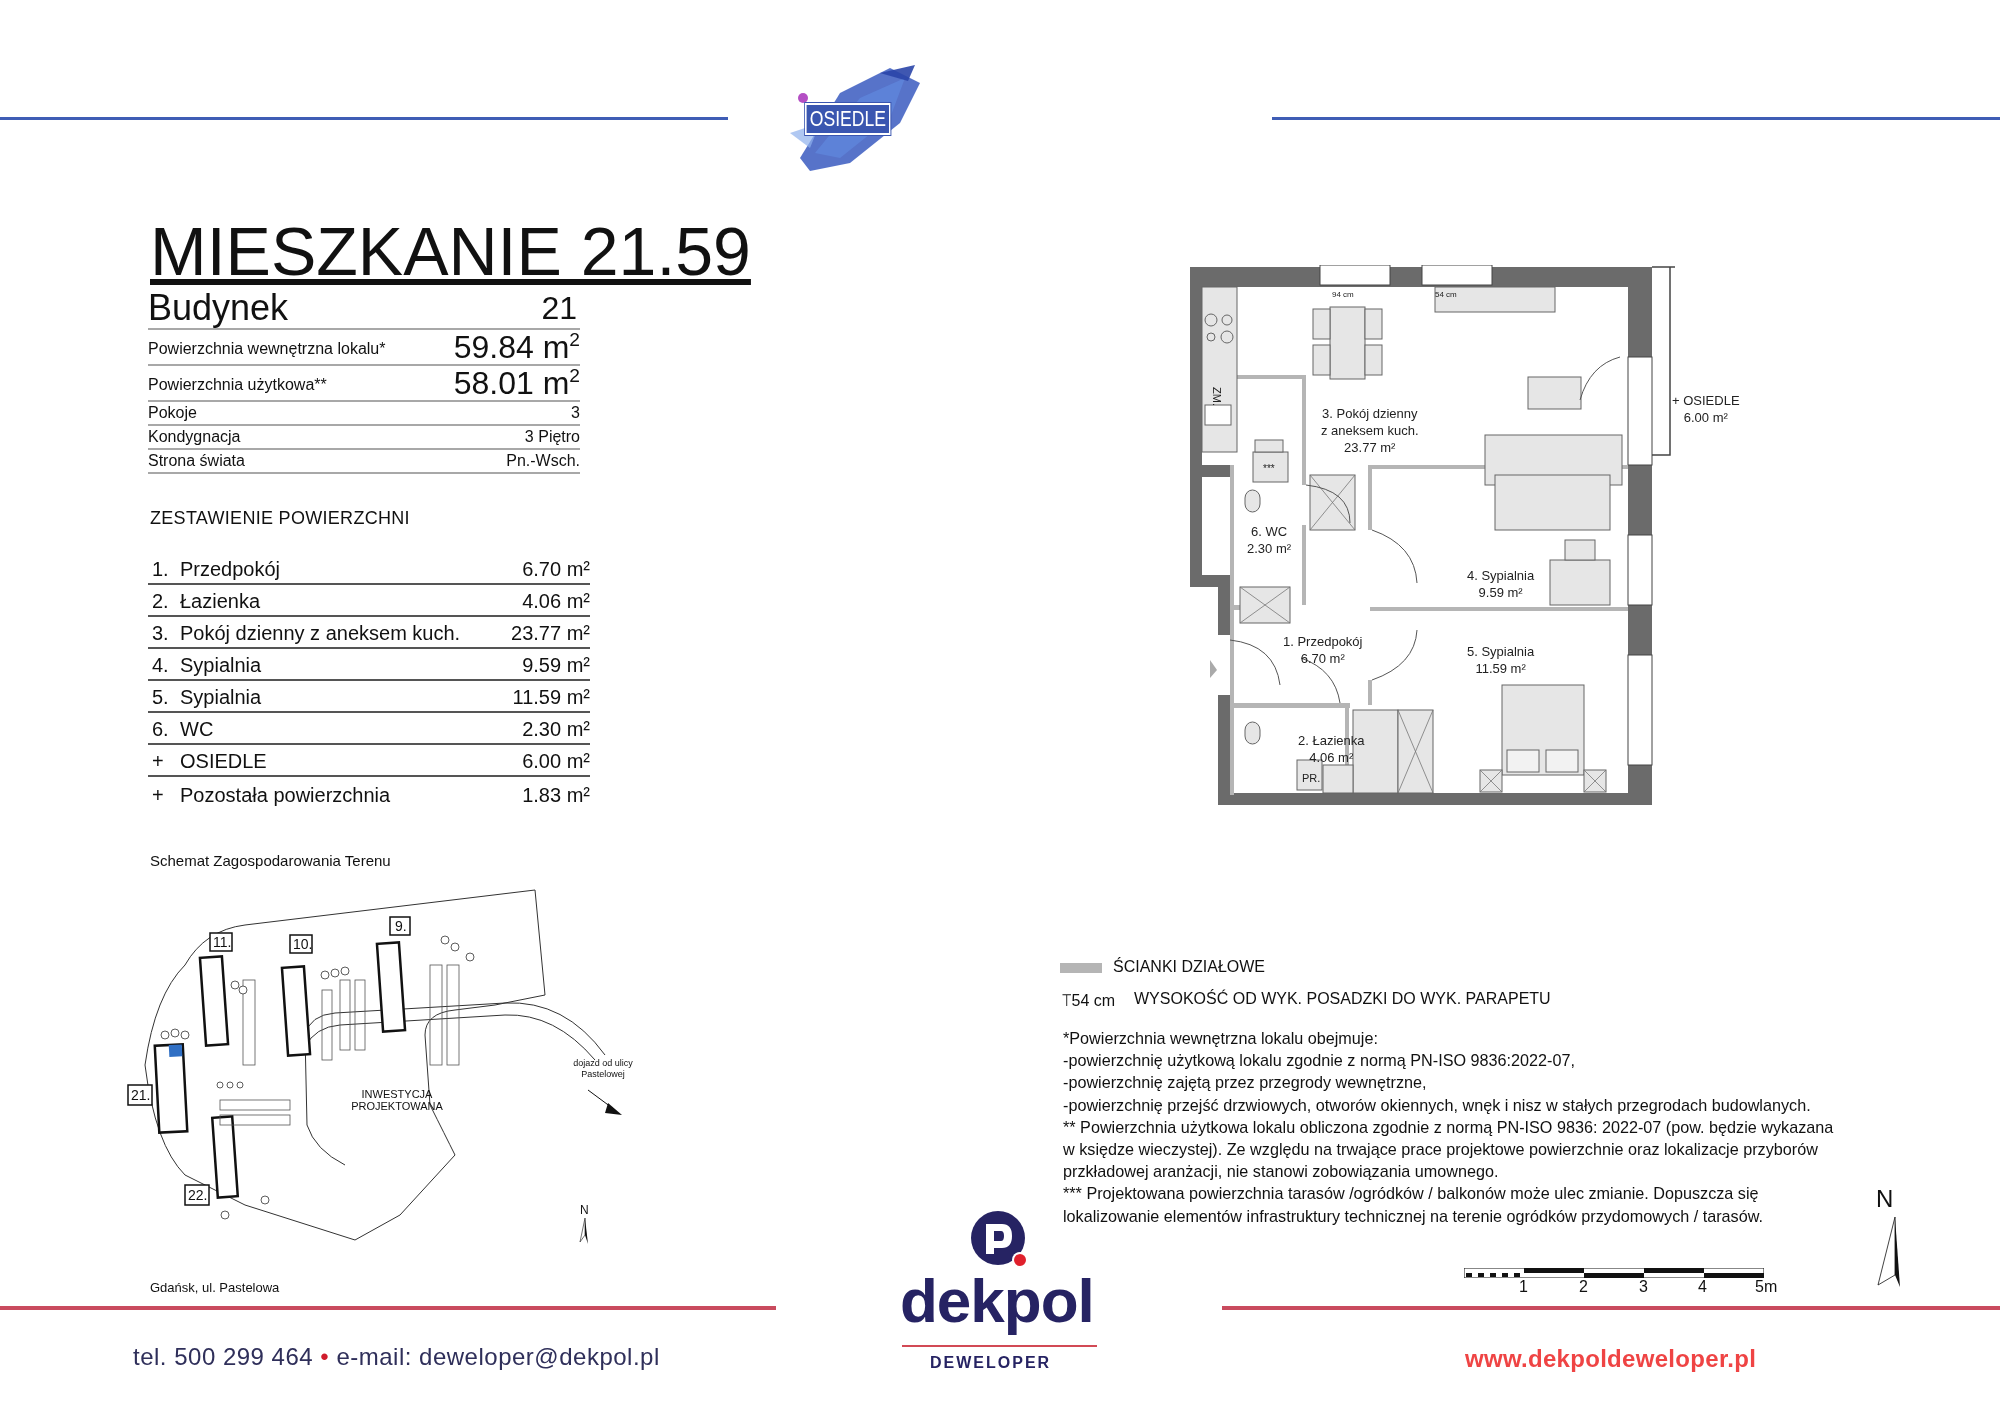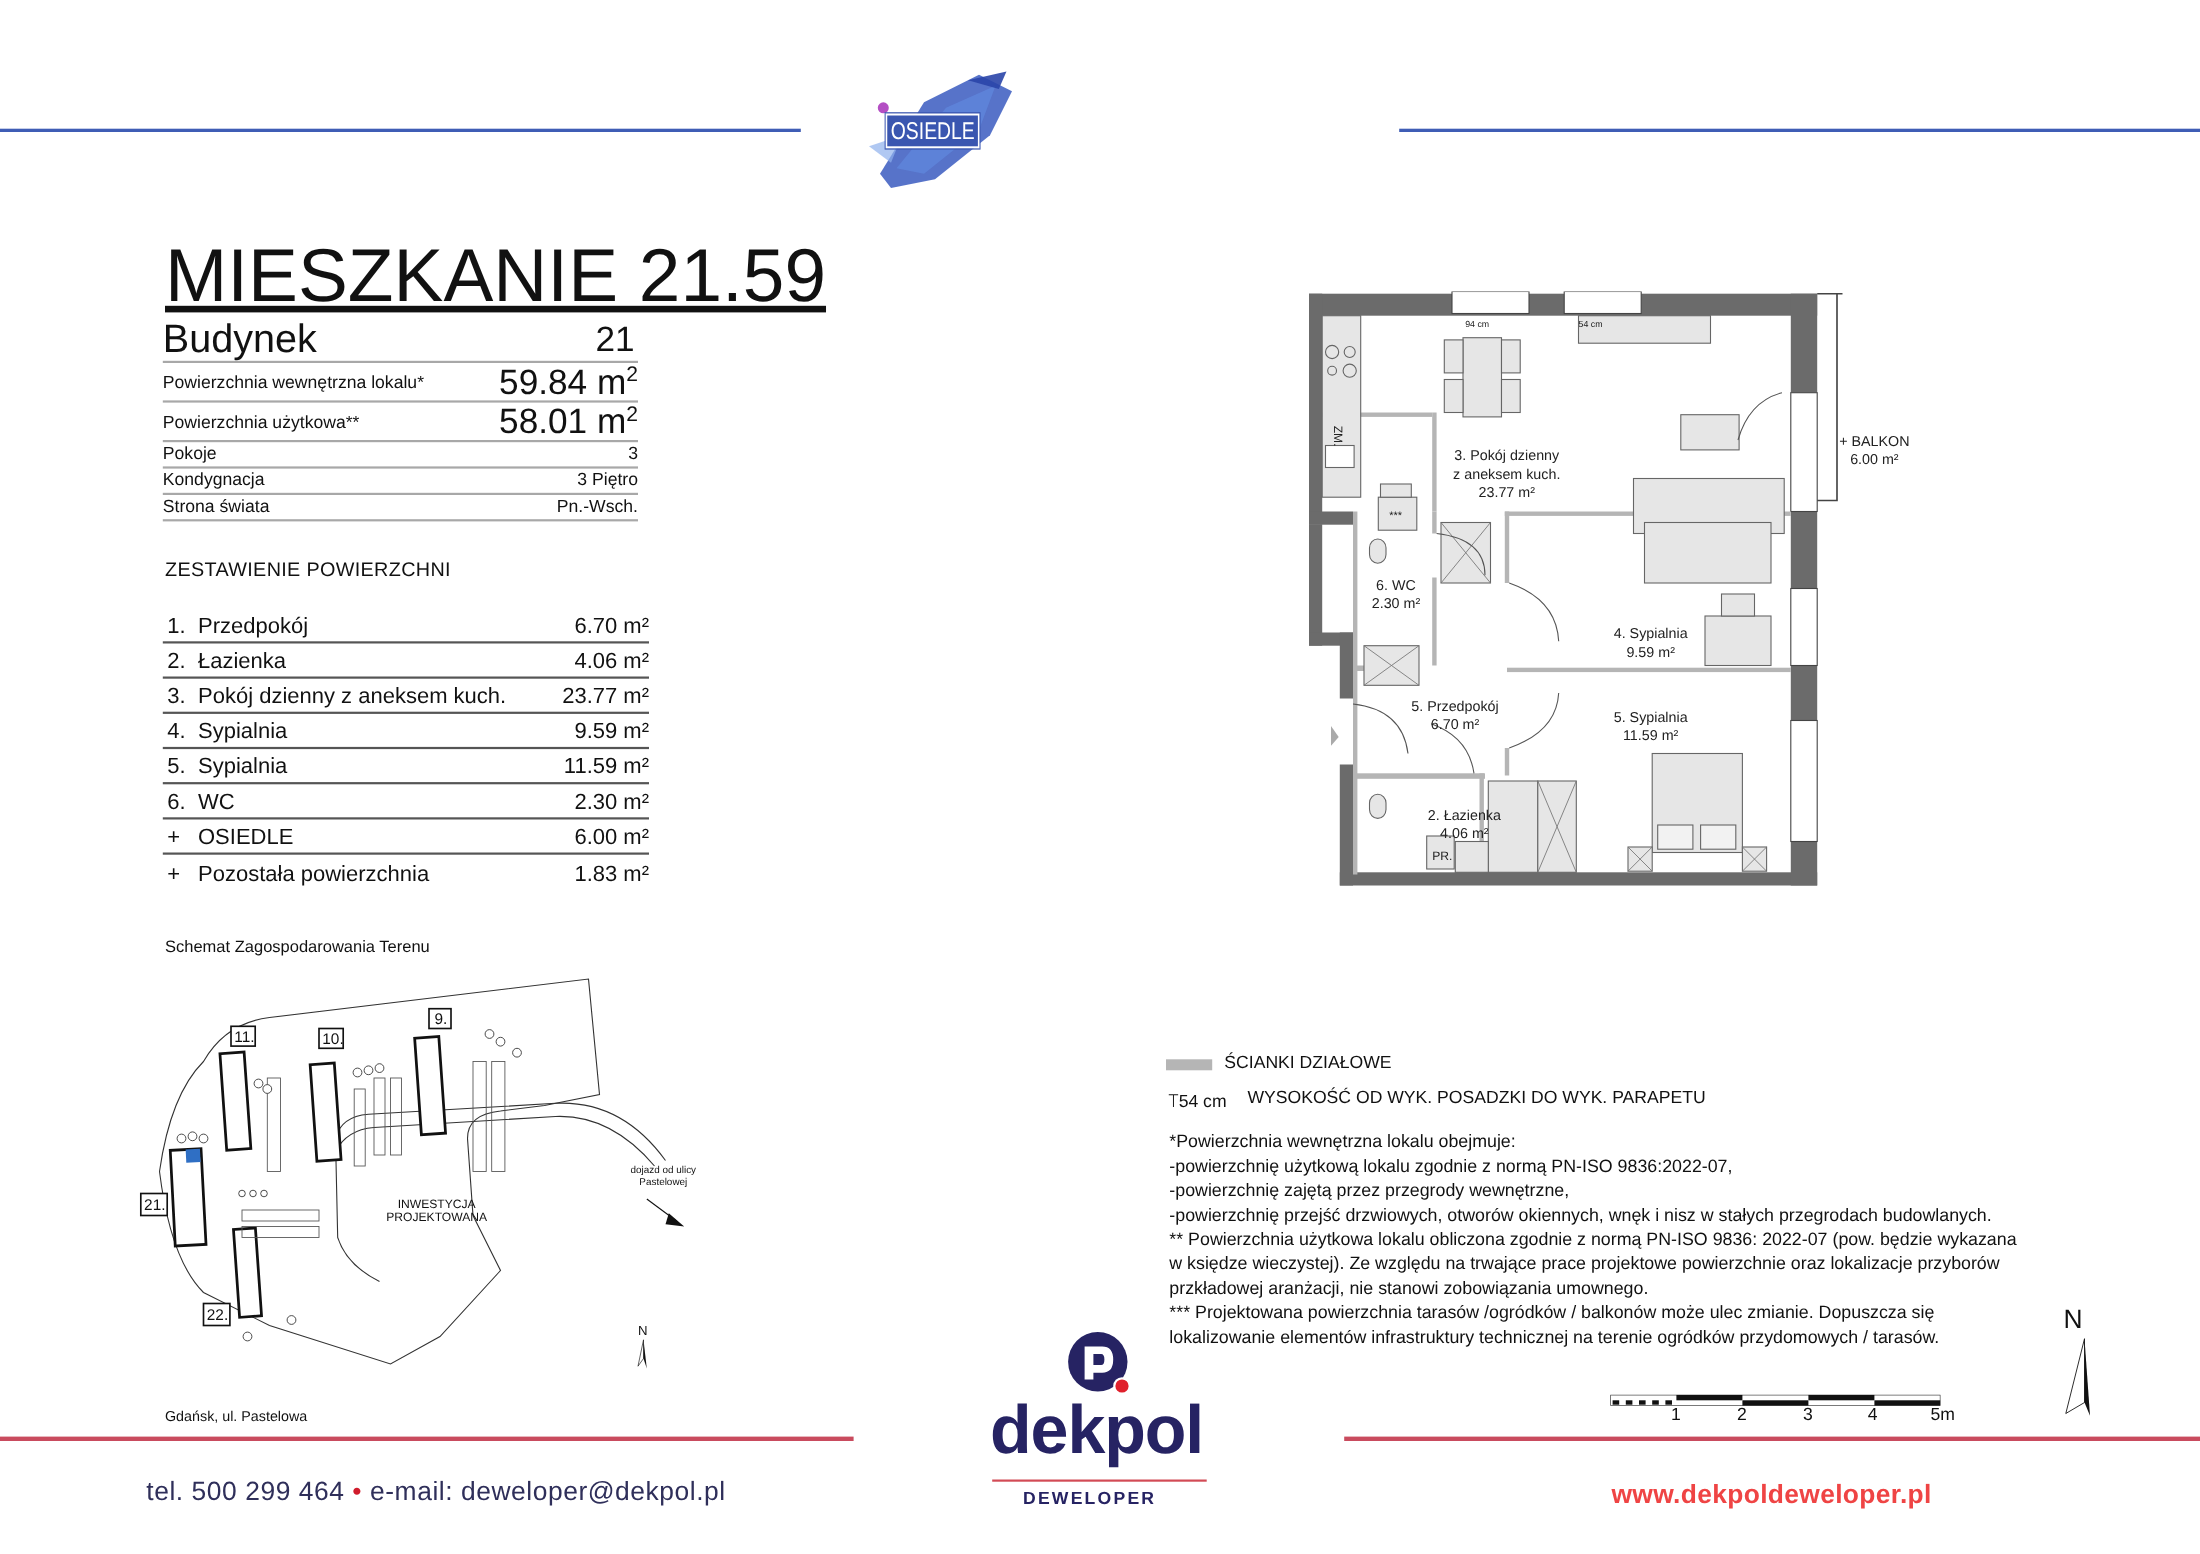--- a/index.html
+++ b/index.html
@@ -375,33 +375,33 @@
   </div>
   <div class="room-label" style="left:62px;top:258px;">
     <div>6. WC</div>
       <div>2.30 m²</div>
   </div>
   <div class="room-label" style="left:282px;top:302px;">
     <div>4. Sypialnia</div>
       <div>9.59 m²</div>
   </div>
   <div class="room-label" style="left:98px;top:368px;">
-    <div>5. Przedpokój</div>
+    <div>1. Przedpokój</div>
       <div>6.70 m²</div>
   </div>
   <div class="room-label" style="left:282px;top:378px;">
     <div>5. Sypialnia</div>
       <div>11.59 m²</div>
   </div>
   <div class="room-label" style="left:113px;top:467px;">
     <div>2. Łazienka</div>
       <div>4.06 m²</div>
   </div>
   <div class="room-label" style="left:487px;top:127px;">
-    <div>+ BALKON</div>
+    <div>+ OSIEDLE</div>
       <div>6.00 m²</div>
   </div>
 </div>
 
 <div class="legend-swatch"></div>
 <div class="legend-text" style="left:1113px;top:958px;">ŚCIANKI DZIAŁOWE</div>
 <div class="legend-dim">
   <span>⟙</span><span>54 cm</span>
 </div>
 <div class="legend-text" style="left:1114px;top:990px;margin-left:20px;">WYSOKOŚĆ OD WYK. POSADZKI DO WYK. PARAPETU</div>

